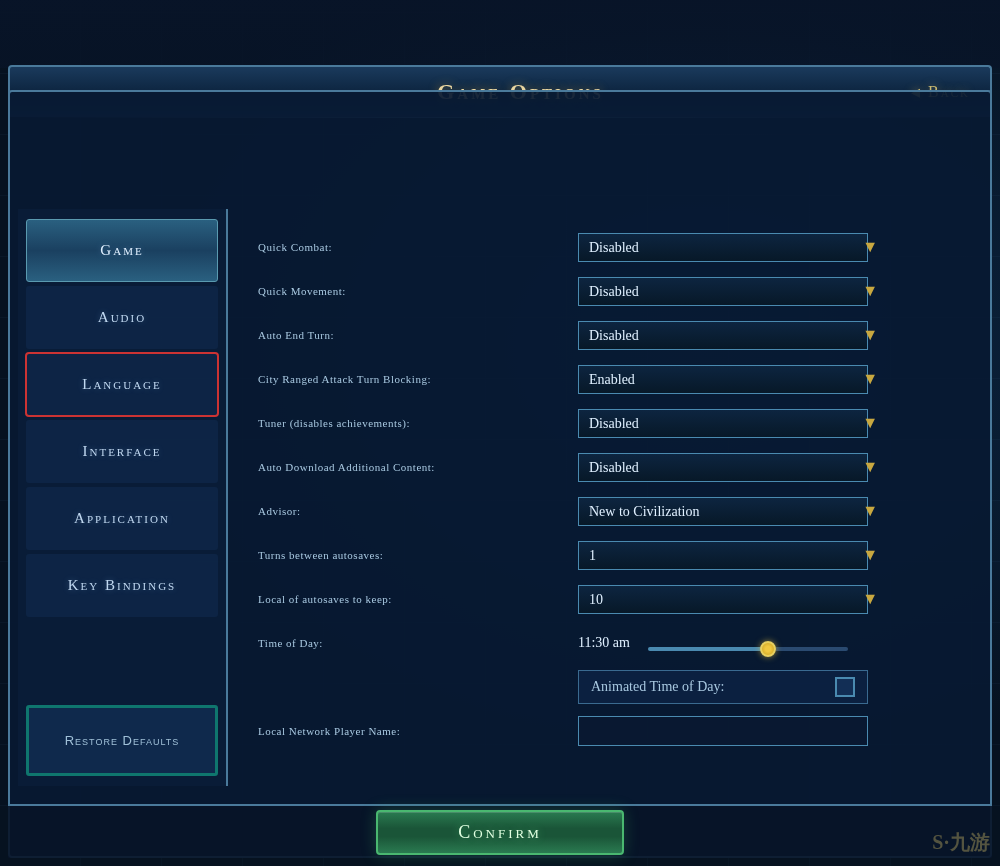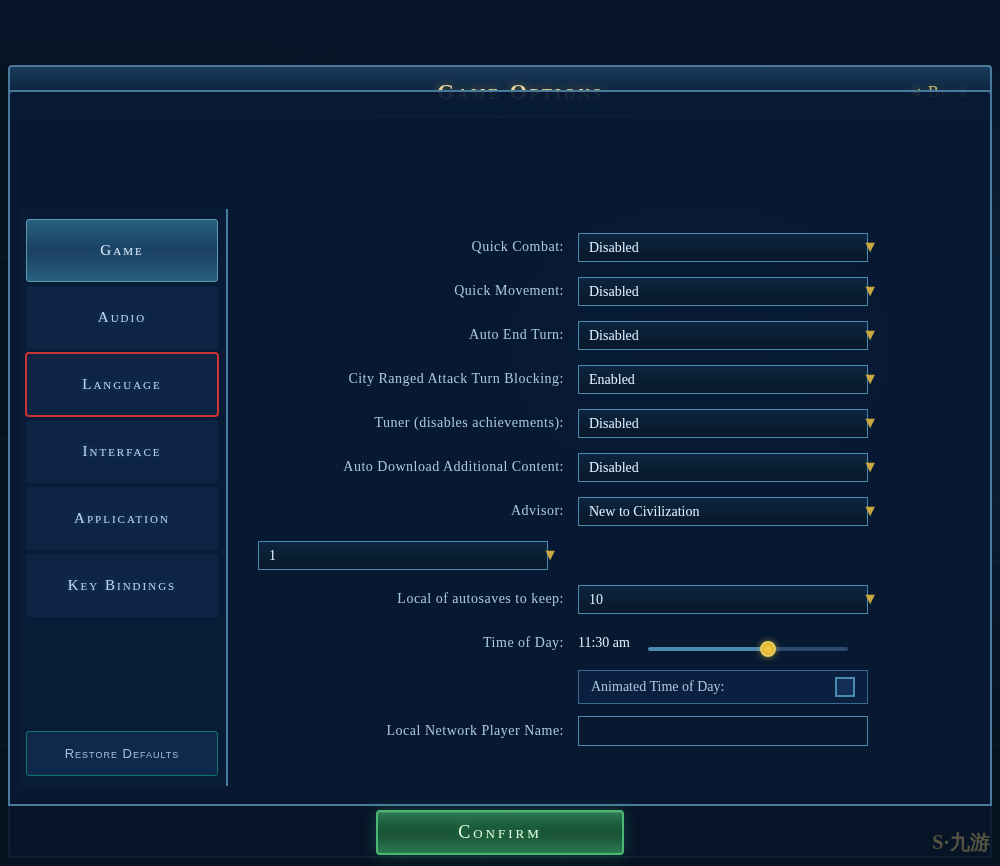--- a/index.html
+++ b/index.html
@@ -132,23 +132,23 @@
 
     .restore-defaults {
       position: absolute;
       bottom: 10px;
       left: 8px;
       right: 8px;
     }
 
     .restore-btn {
       width: 100%;
-      padding: 14px;
+      padding: 25px;
       background: rgba(20, 50, 90, 0.6);
-      border: 1px solid #0f766e;
+      border: 3px solid #0f766e;
       color: #a0c0d8;
       font-size: 13px;
       font-variant: small-caps;
       letter-spacing: 1px;
       cursor: pointer;
       border-radius: 3px;
       text-align: center;
     }
 
     
@@ -164,24 +164,23 @@
 
     
     .settings-row {
       display: flex;
       align-items: center;
       margin-bottom: 8px;
       min-height: 36px;
     }
 
     .setting-label {
-      text-align: right;
       flex: 0 0 320px;
       color: #a8c8e0;
-      font-size: 14px;
+      font-size: 11px;
       padding-right: 14px;
       letter-spacing: 0.5px;
     }
 
     .setting-control {
       flex: 1;
     }
 
     
     .dropdown {
@@ -471,20 +470,21 @@
             <option selected="">New to Civilization</option>
             <option>Experienced Player</option>
             <option>Disabled</option>
           </select>
           <span class="dropdown-arrow">▼</span>
         </div>
       </div>
     </div>
 
     <div class="settings-row">
+      <div class="setting-label">Turns between autosaves:</div>
       <div class="setting-control">
         <div class="dropdown-wrapper">
           <select class="dropdown">
             <option selected="">1</option>
             <option>2</option>
             <option>5</option>
             <option>10</option>
             <option>25</option>
           </select>
           <span class="dropdown-arrow">▼</span>

